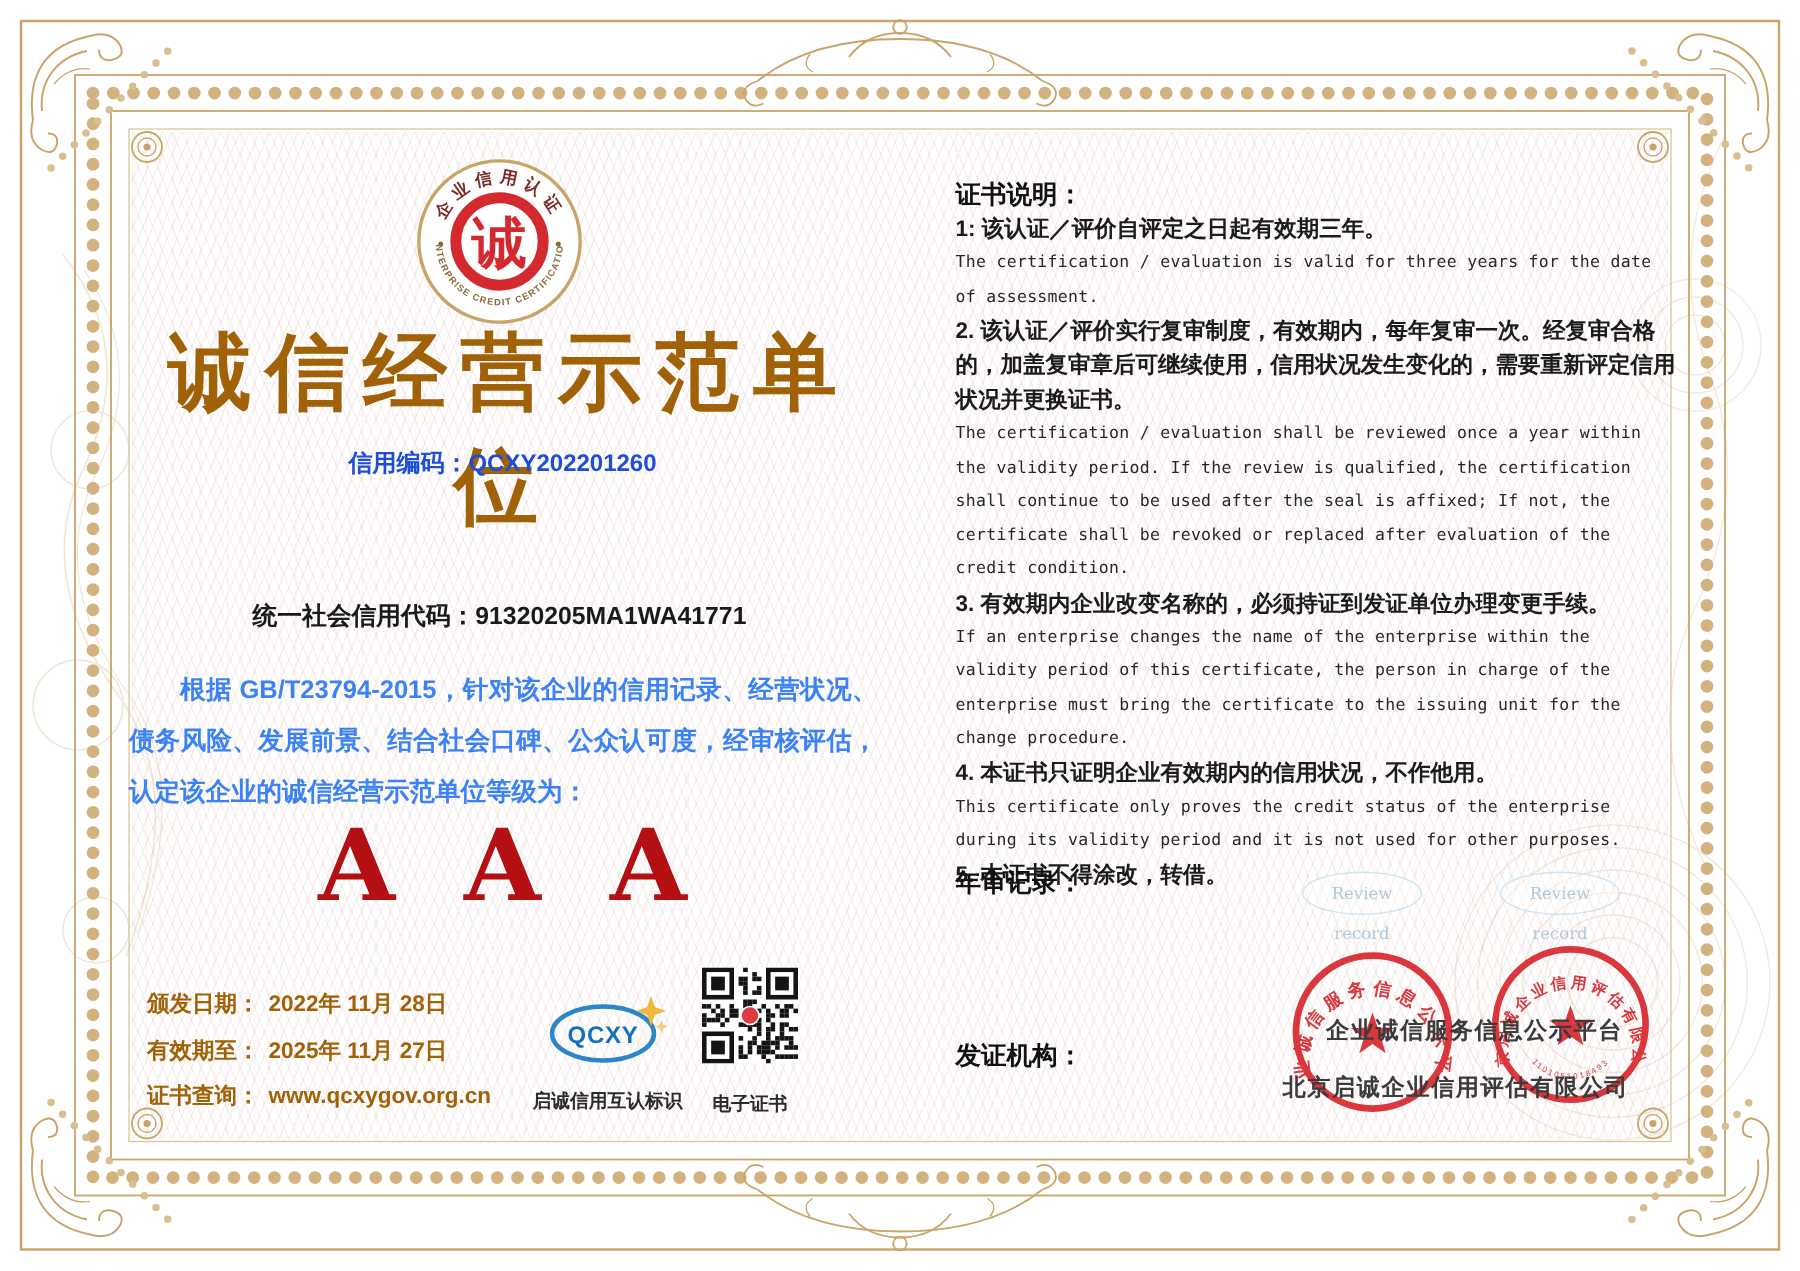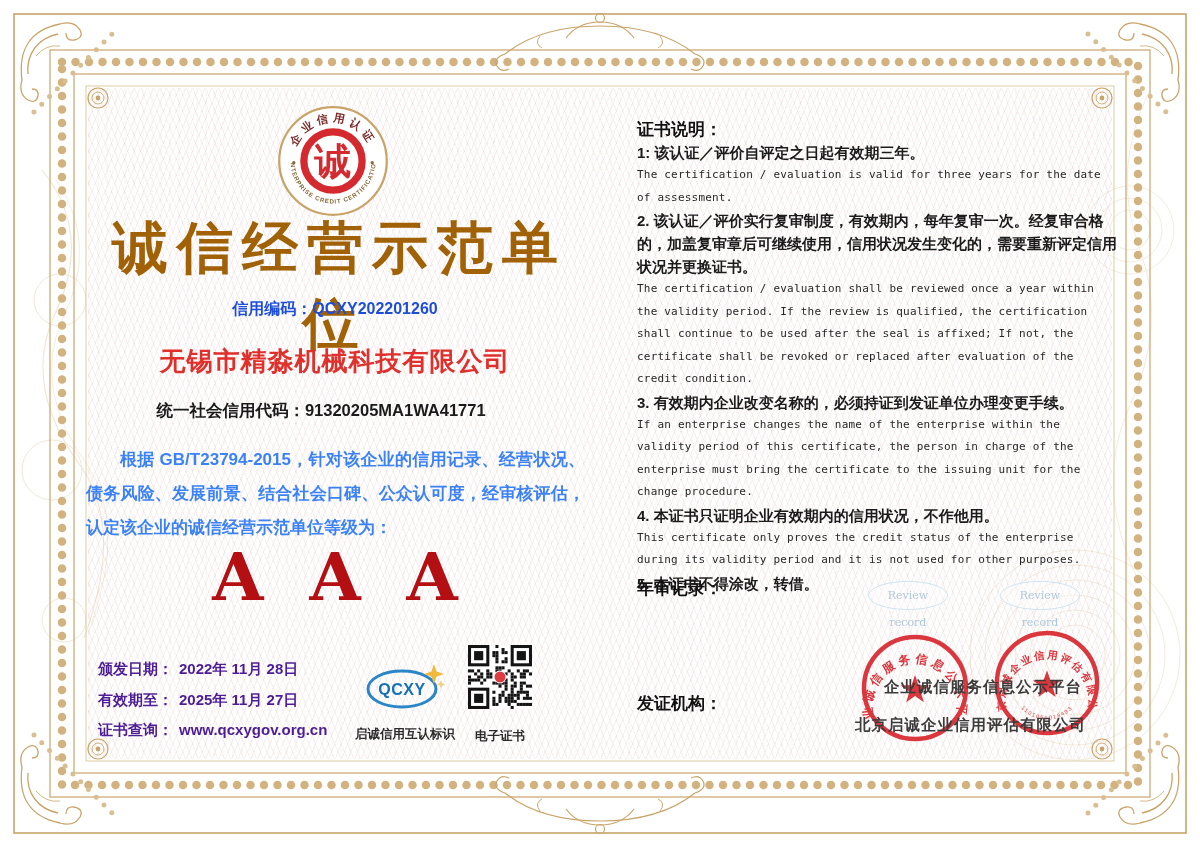--- a/index.html
+++ b/index.html
@@ -22,30 +22,30 @@
   .cert-title{
     left:85px;top:211px;width:500px;font-size:56px;font-weight:bold;color:#a16207;
     letter-spacing:9px;text-indent:9px;
   }
   .cert-subtitle{
     left:85px;top:259px;width:500px;font-size:20px;font-weight:bold;color:#1a1a1a;
     letter-spacing:3.5px;text-indent:3.5px;
   }
   .credit-line{left:85px;top:299px;width:500px;font-size:16px;font-weight:bold;color:#1d4ed8;}
   .company{left:85px;top:344px;width:500px;font-size:26px;font-weight:bold;color:#e0302c;letter-spacing:1px;}
-  .uscc{left:71px;top:400px;width:500px;font-size:16.5px;font-weight:bold;color:#1a1a1a;}
+  .uscc{left:83px;top:400px;width:500px;font-size:16.5px;font-weight:bold;color:#1a1a1a;}
   .body-par{
     left:86px;top:443px;width:499px;font-size:17px;line-height:34px;color:#3b82f6;
     font-weight:bold;text-align:justify;text-indent:2em;
   }
   .grade{
     left:85px;top:538px;width:500px;font-family:"DejaVu Serif",serif;font-size:66px;
     font-weight:bold;color:#b40f12;letter-spacing:46px;text-indent:46px;
   }
-  .meta-row{left:98px;width:360px;font-size:15px;font-weight:bold;color:#4c1d95;}
+  .meta-row{left:98px;width:360px;font-size:15px;font-weight:bold;color:#a16207;}
   .meta-row .val{margin-left:6px;}
   .qcxy-caption{left:352px;top:726px;width:106px;font-size:12.5px;font-weight:bold;color:#2b2b2b;}
   .qr-caption{left:462px;top:728px;width:76px;font-size:12.5px;font-weight:bold;color:#2b2b2b;}
 
   .r-heading{font-size:17px;font-weight:bold;color:#111;}
   .notes{left:637px;top:141px;width:480px;}
   .notes p{margin:0;}
   .zh{font-size:15px;line-height:23px;color:#1b1b1b;font-weight:600;}
   .en{font-family:"DejaVu Sans Mono",monospace;font-size:11px;line-height:22.5px;color:#262626;letter-spacing:0.2px;}
   .oval{
@@ -151,21 +151,20 @@
       <circle cx="100" cy="100" r="52" fill="#ffffff" stroke="#d4292f" stroke-width="13"></circle>
       <text x="100" y="124" text-anchor="middle" font-size="66" font-weight="bold" fill="#d4292f">诚</text>
     </svg>
 
     <div class="abs center cert-title">诚信经营示范单位</div>
 
     <div class="abs center credit-line">
       <span>信用编码：</span><span>QCXY202201260</span>
     </div>
 
-    <div class="abs center company">无锡市精淼机械科技有限公司</div>
 
     <div class="abs center uscc">
       <span>统一社会信用代码：</span><span>91320205MA1WA41771</span>
     </div>
 
     <div class="abs body-par">根据 GB/T23794-2015，针对该企业的信用记录、经营状况、债务风险、发展前景、结合社会口碑、公众认可度，经审核评估，认定该企业的诚信经营示范单位等级为：</div>
 
     <div class="abs center grade">AAA</div>
 
     <div class="abs meta-row" style="top:660px;">

